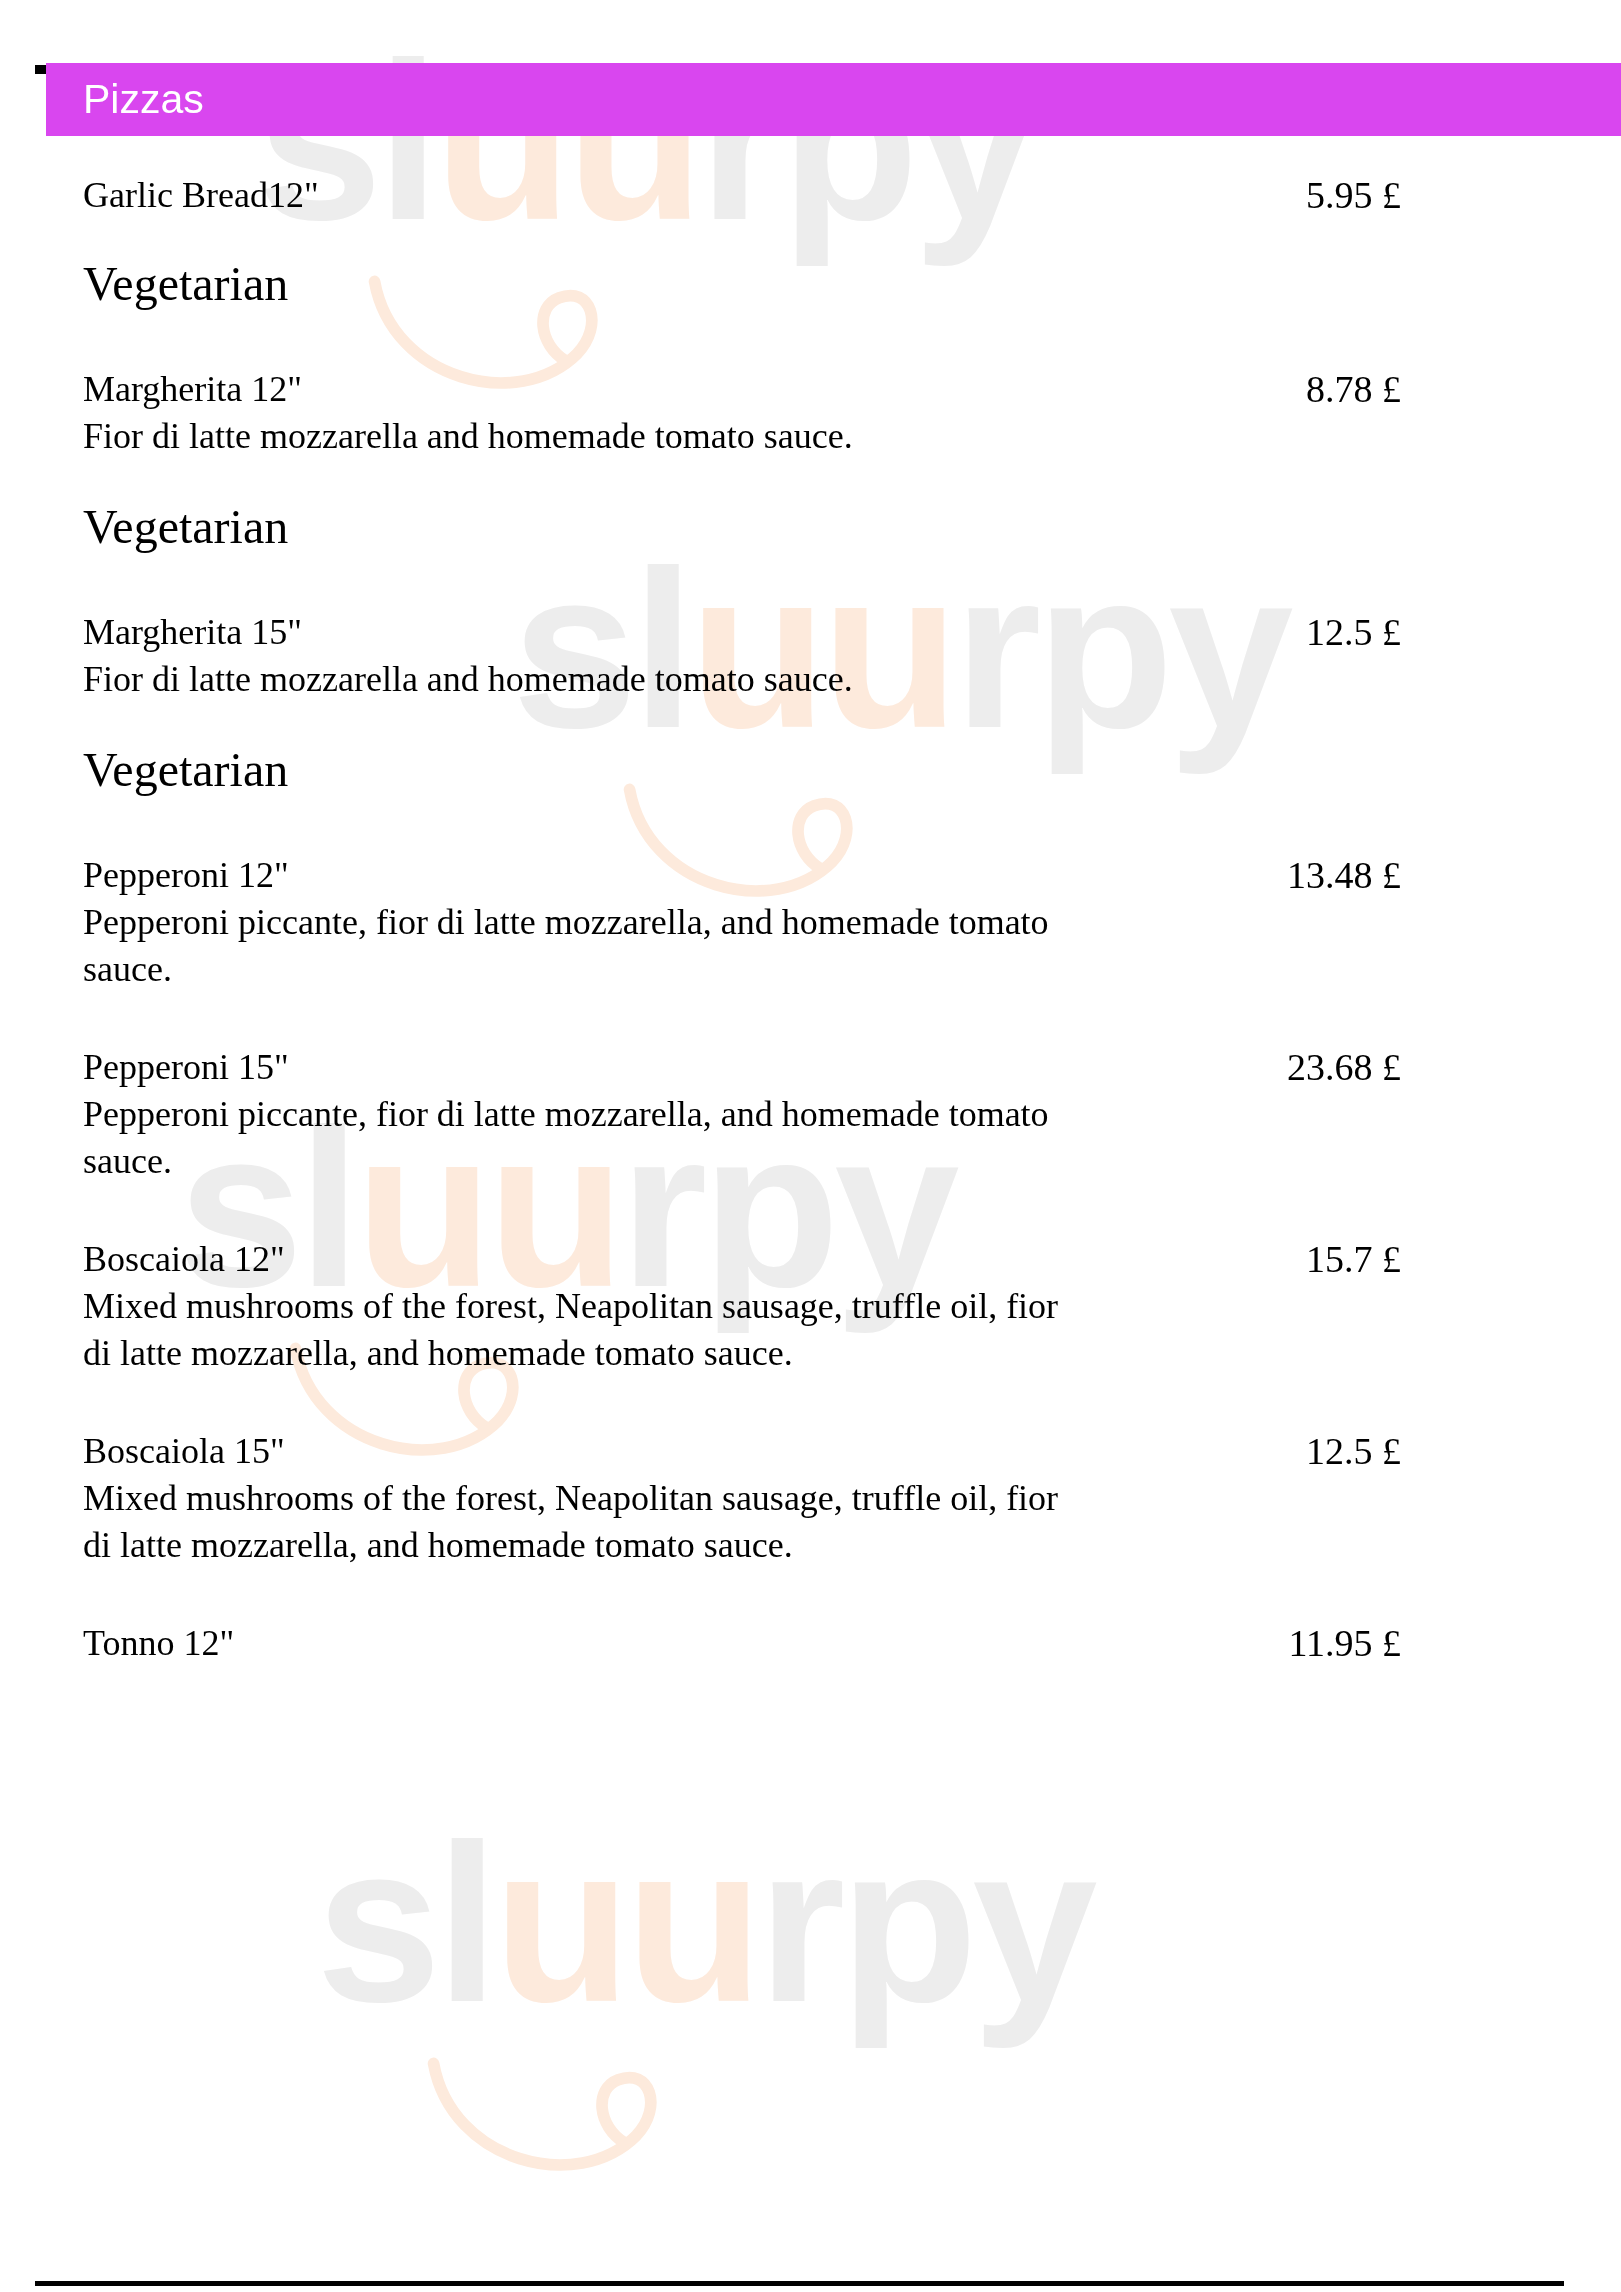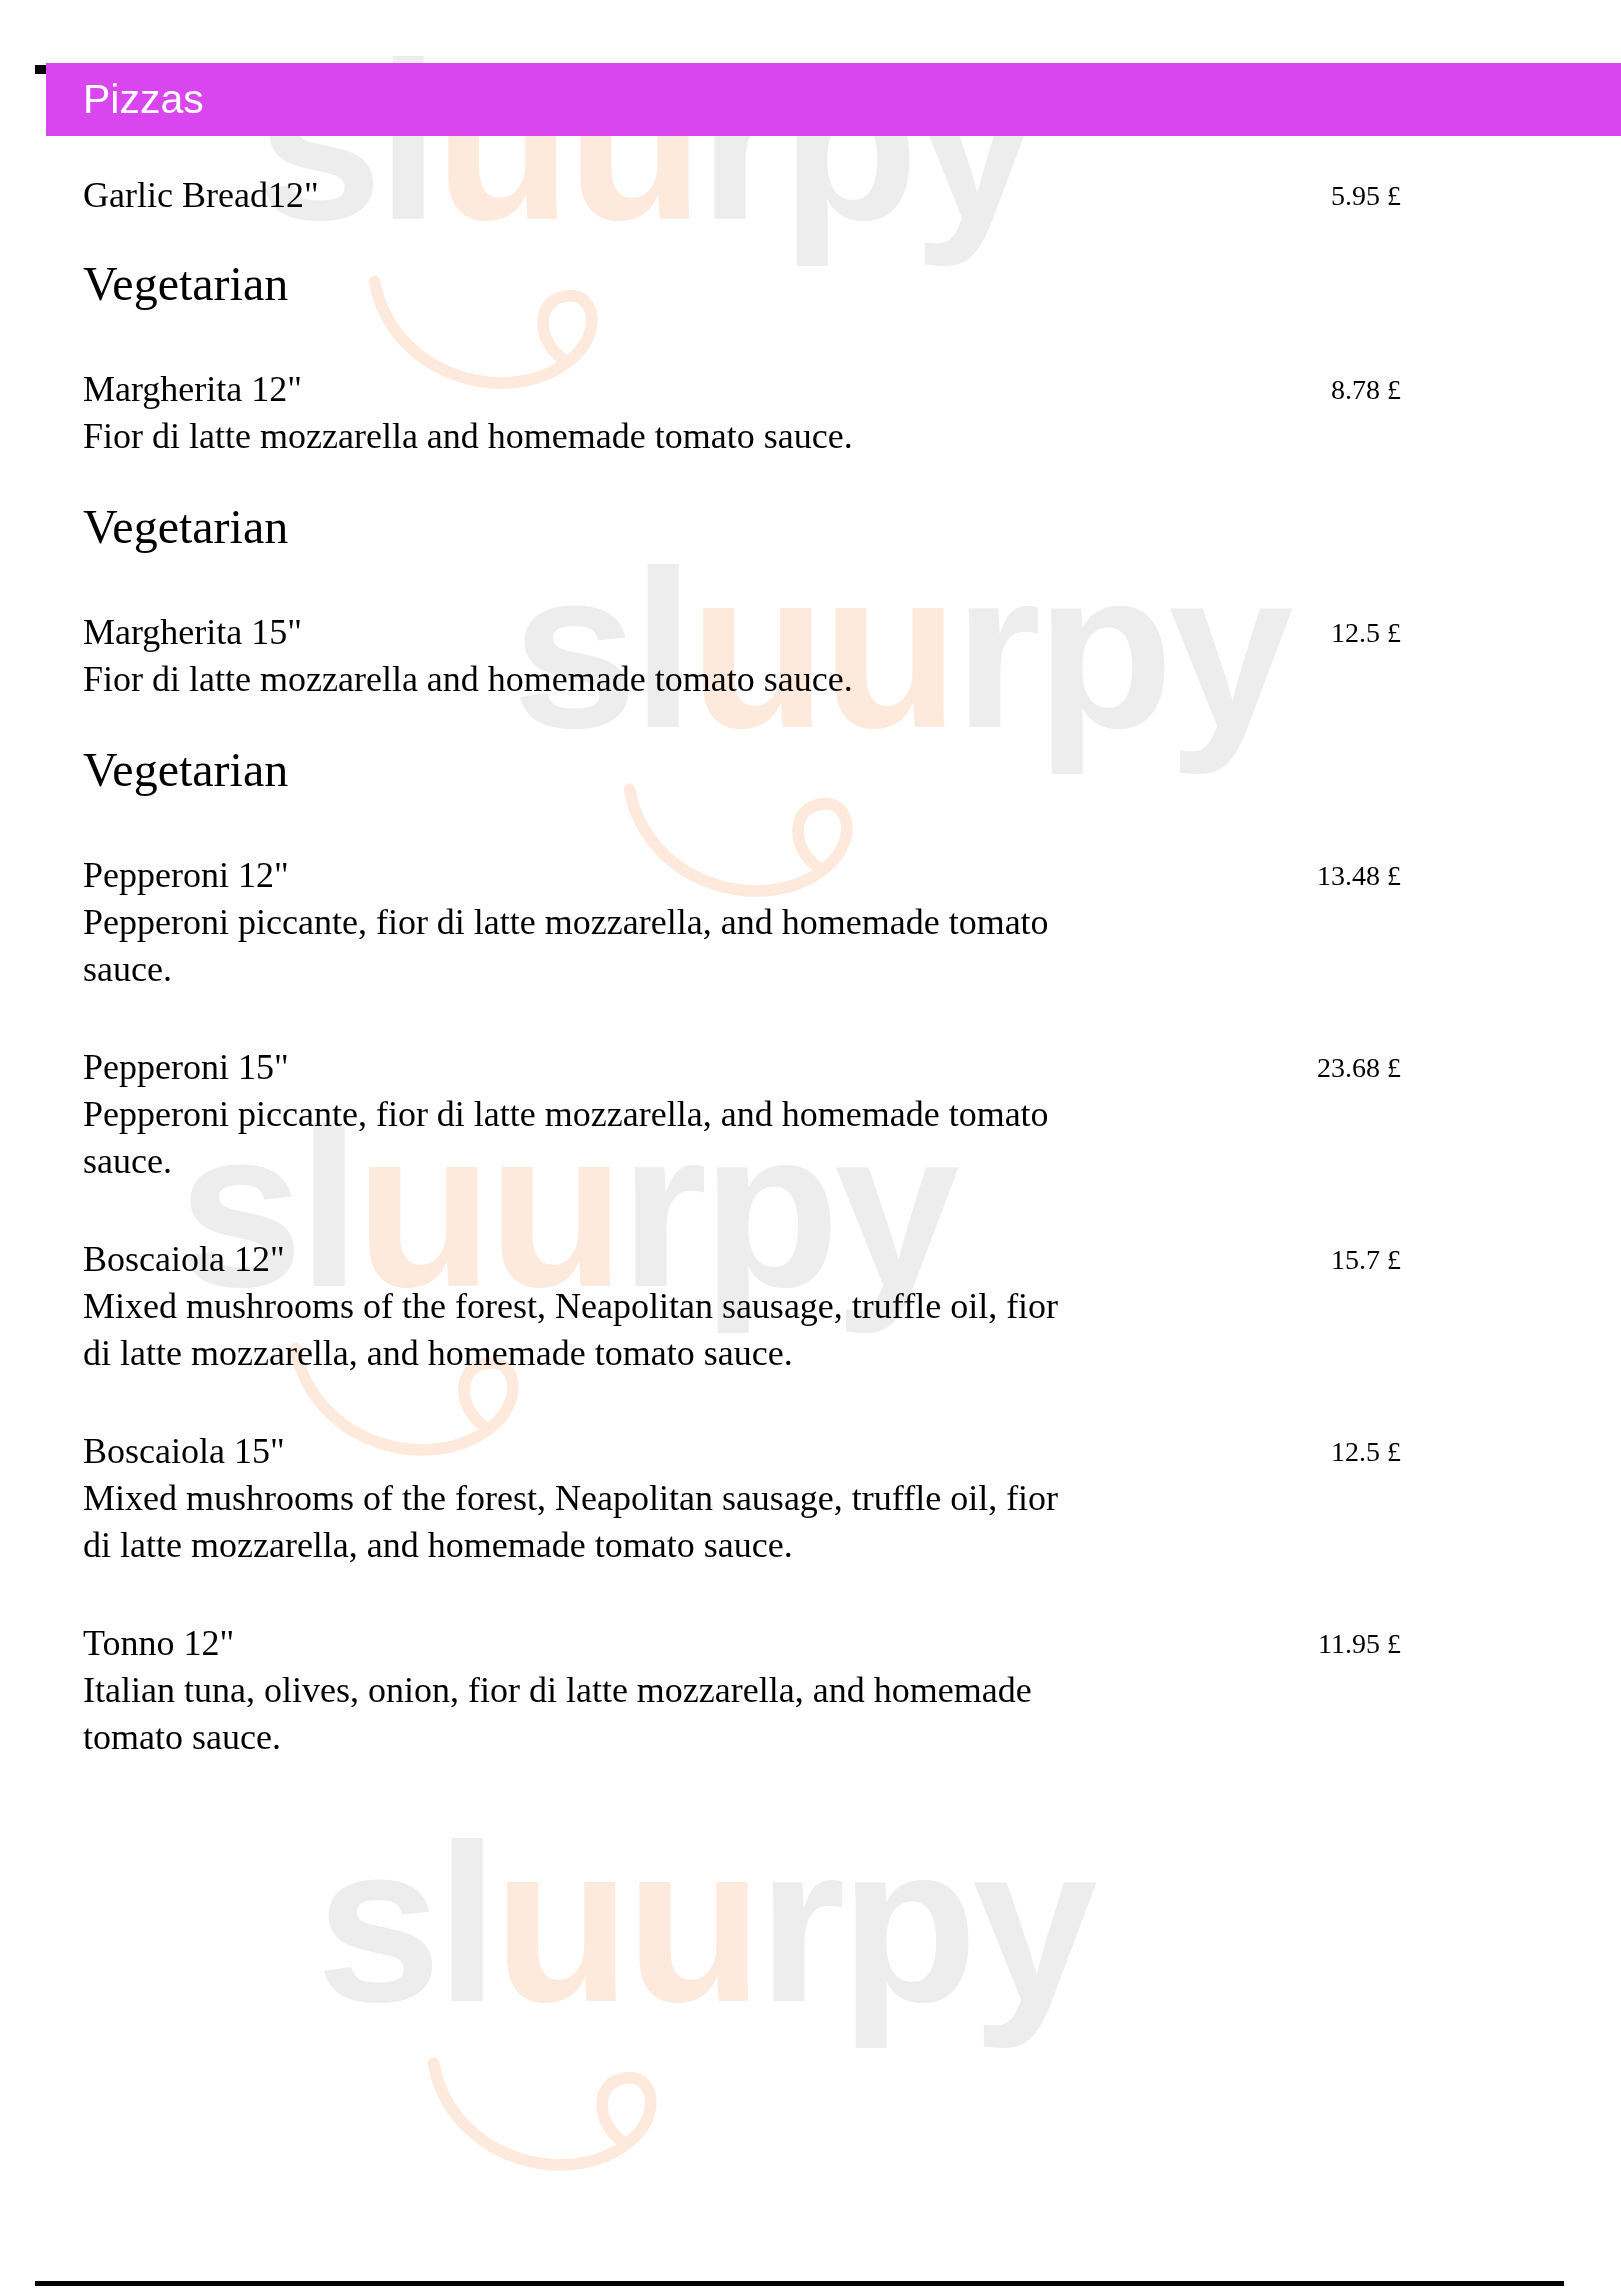--- a/index.html
+++ b/index.html
@@ -120,21 +120,21 @@
     left: 0;
     top: 0;
     font-size: 36px;
     line-height: 43px;
     white-space: nowrap;
   }
   .item-price {
     position: absolute;
     right: 0;
     top: 0;
-    font-size: 28px;
+    font-size: 38px;
     line-height: 43px;
     white-space: nowrap;
   }
   .item-desc {
     font-size: 36px;
     line-height: 47px;
     width: 1000px;
     margin-top: 2px;
   }
   .item-tag {
@@ -248,20 +248,19 @@
       </div>
       <div class="item-desc">Mixed mushrooms of the forest, Neapolitan sausage, truffle oil, fior di latte mozzarella, and homemade tomato sauce.</div>
     </div>
     <div class="item-gap-sm"></div>
 
     <div class="menu-item">
       <div class="item-head">
         <span class="item-name">Tonno 12"</span>
         <span class="item-price">11.95 £</span>
       </div>
-      <div class="item-desc">Italian tuna, olives, onion, fior di latte mozzarella, and homemade tomato sauce.</div>
     </div>
 
   </div>
 
   <div class="bottom-rule"></div>
 </div>
 
 
 </body></html>

